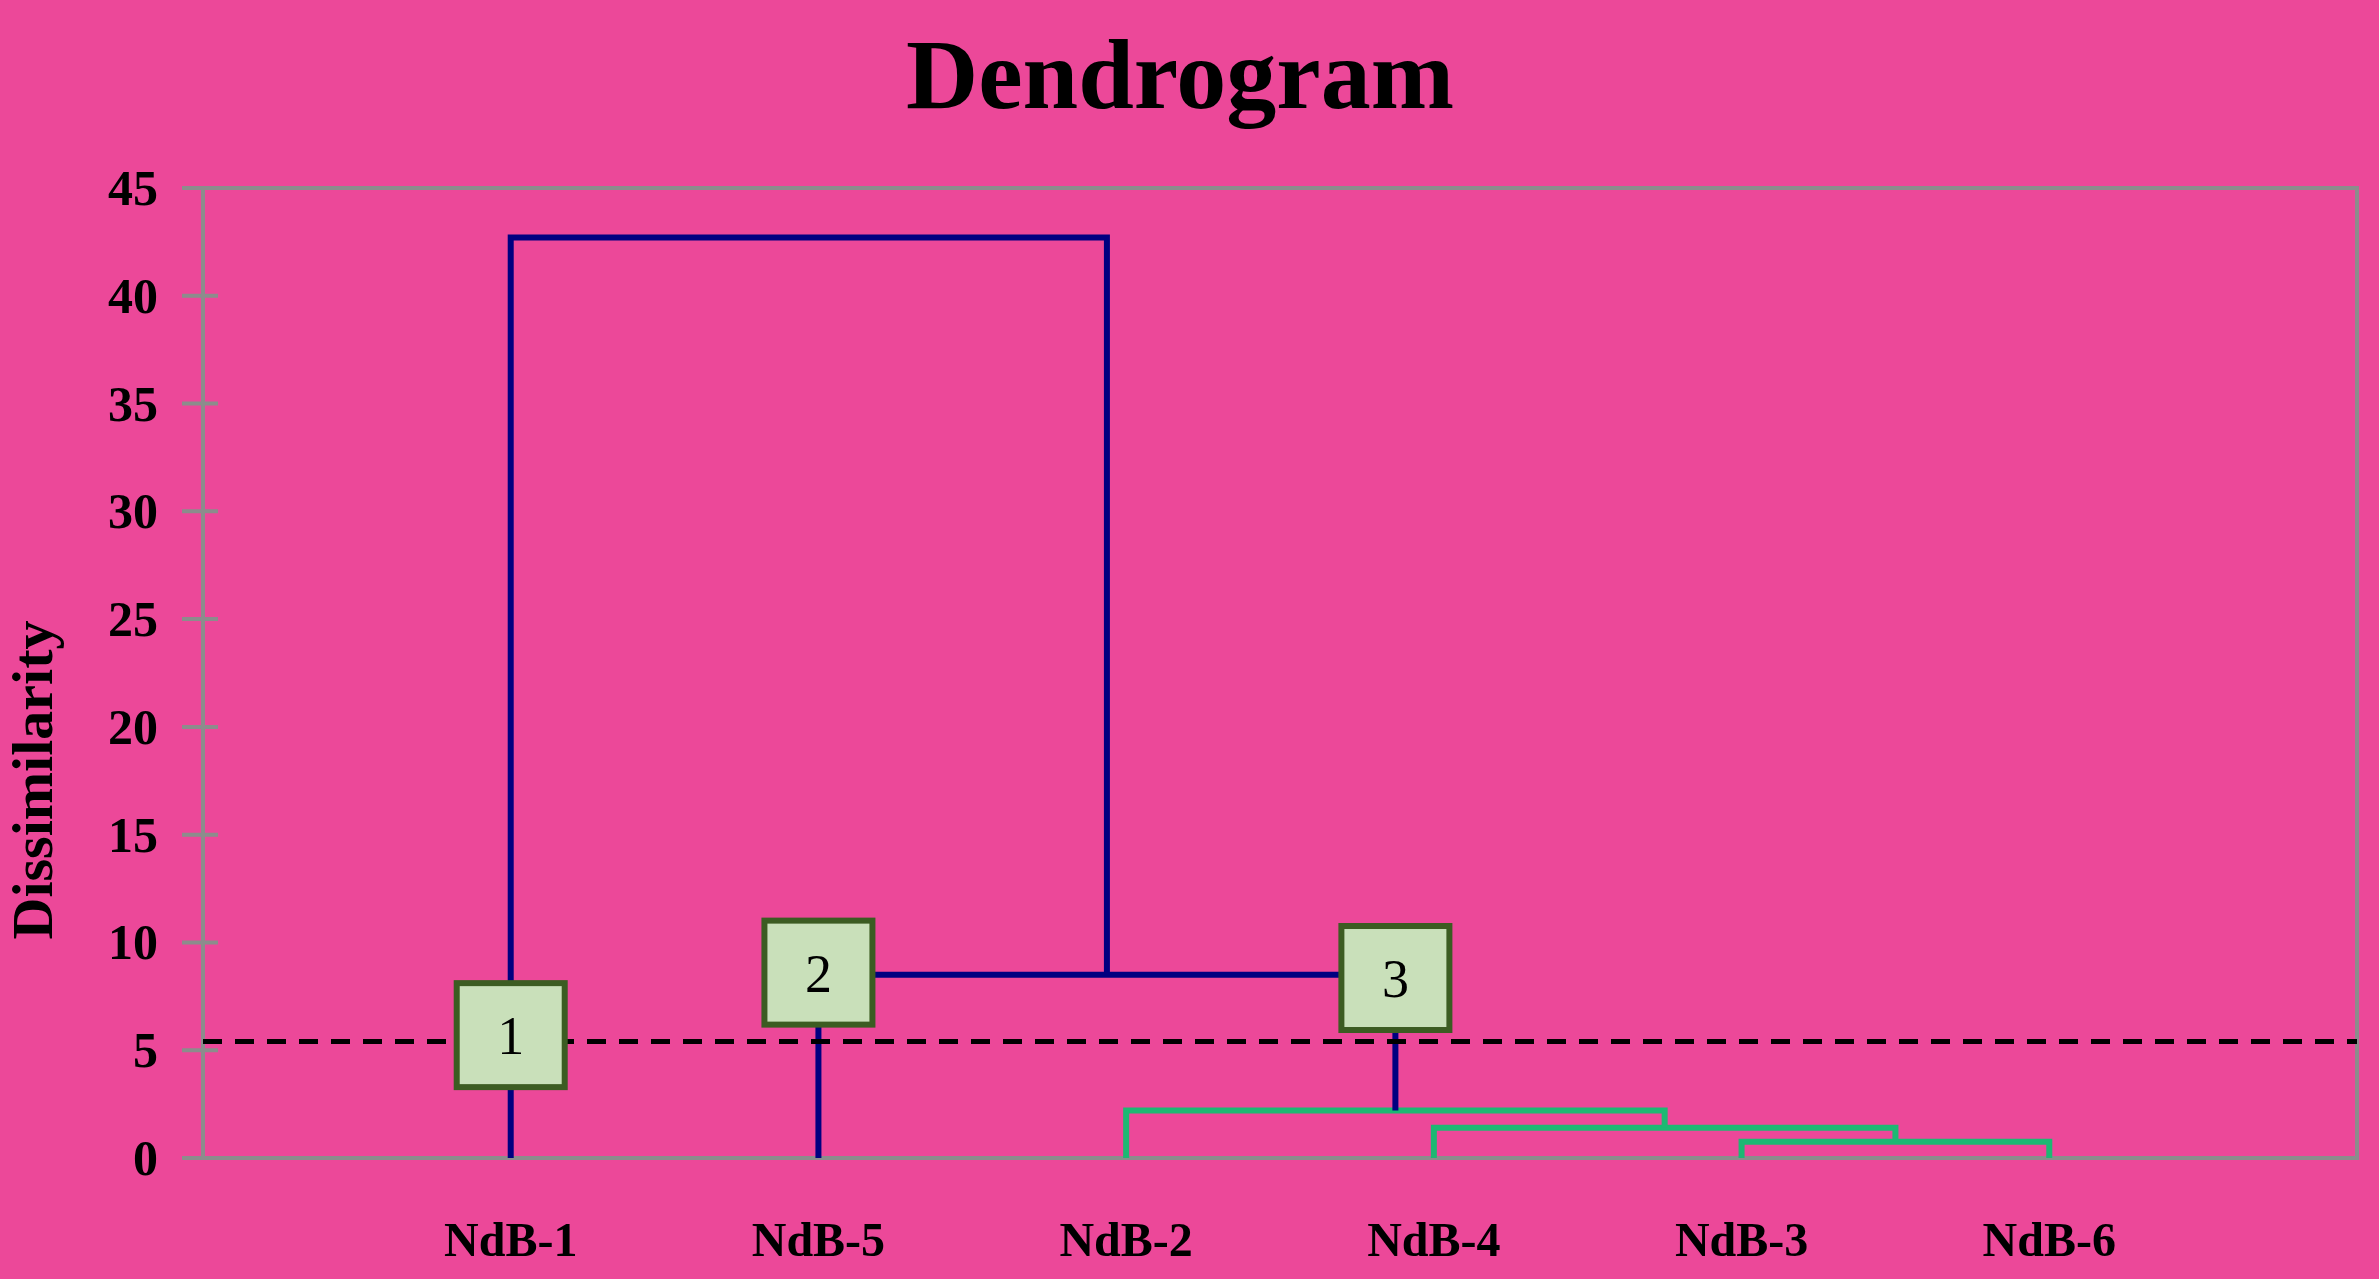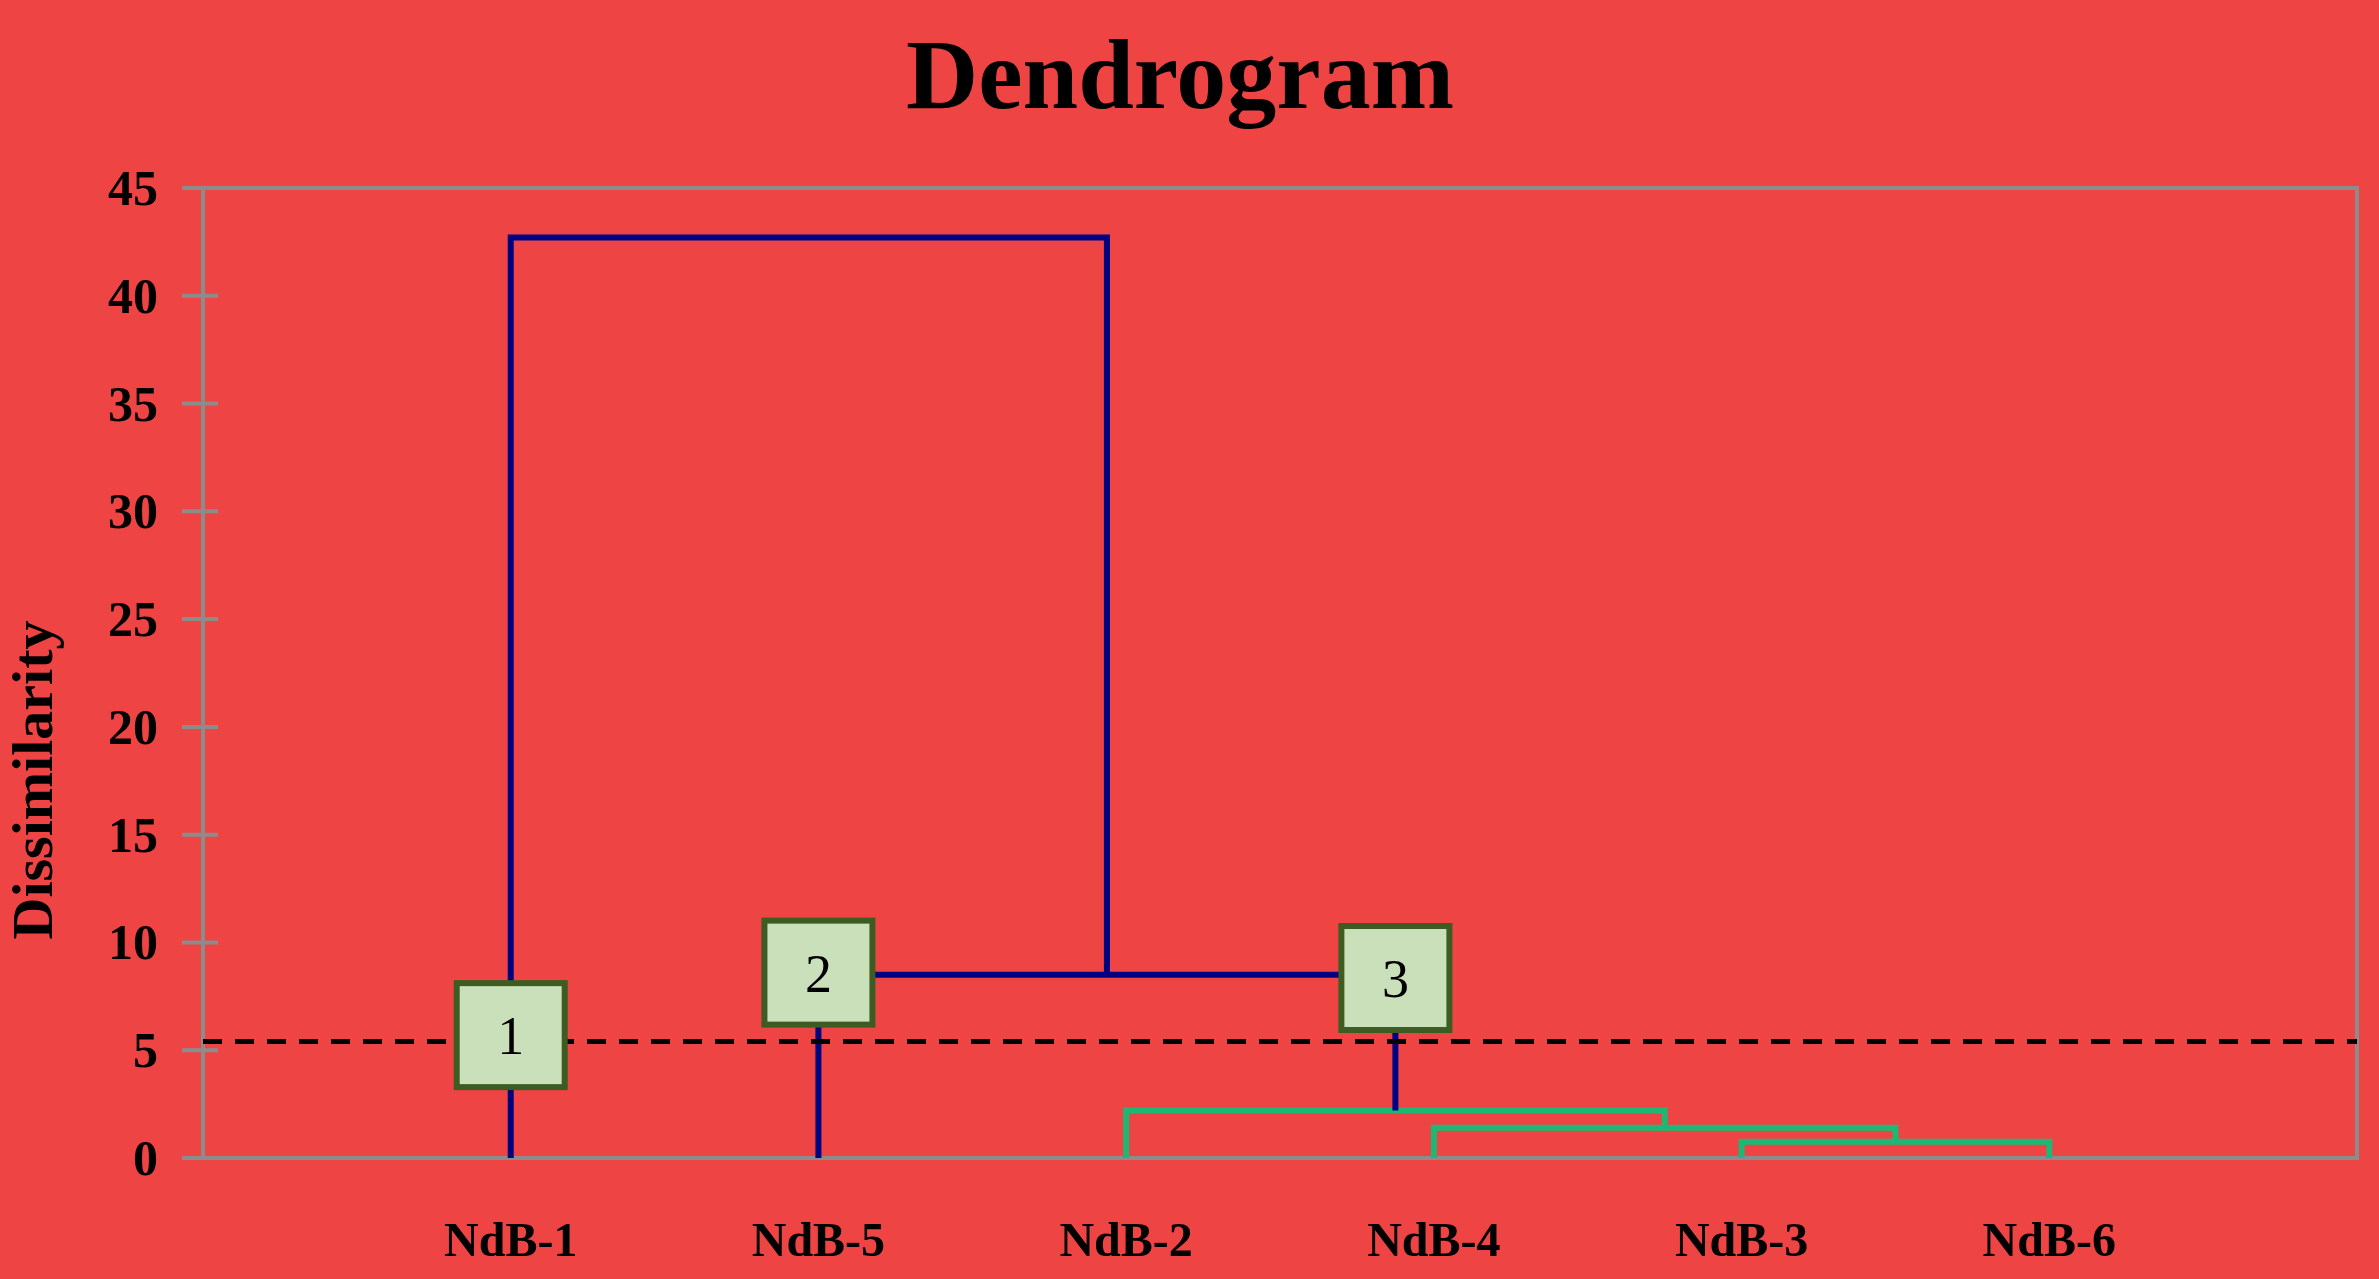--- a/index.html
+++ b/index.html
@@ -1,16 +1,16 @@
 <!DOCTYPE html>
 <html><head>
 <meta charset="utf-8">
 <style>
   html,body{margin:0;padding:0;background:#ffffff;}
-  #canvas{position:relative;width:2379px;height:1279px;background:#ef4444;overflow:hidden;}
+  #canvas{position:relative;width:2379px;height:1279px;background:#ec4899;overflow:hidden;}
   svg text{font-family:"Liberation Serif","DejaVu Serif",serif;fill:#000000;}
   .title-text{font-weight:bold;}
   .axis-title{font-weight:bold;}
 </style>
 </head>
 <body>
 
 <div id="canvas">
   <svg id="chart-svg" width="2379" height="1279" viewBox="0 0 2379 1279">
     <text class="title-text" x="1180" y="108" font-size="100" text-anchor="middle">Dendrogram</text>

